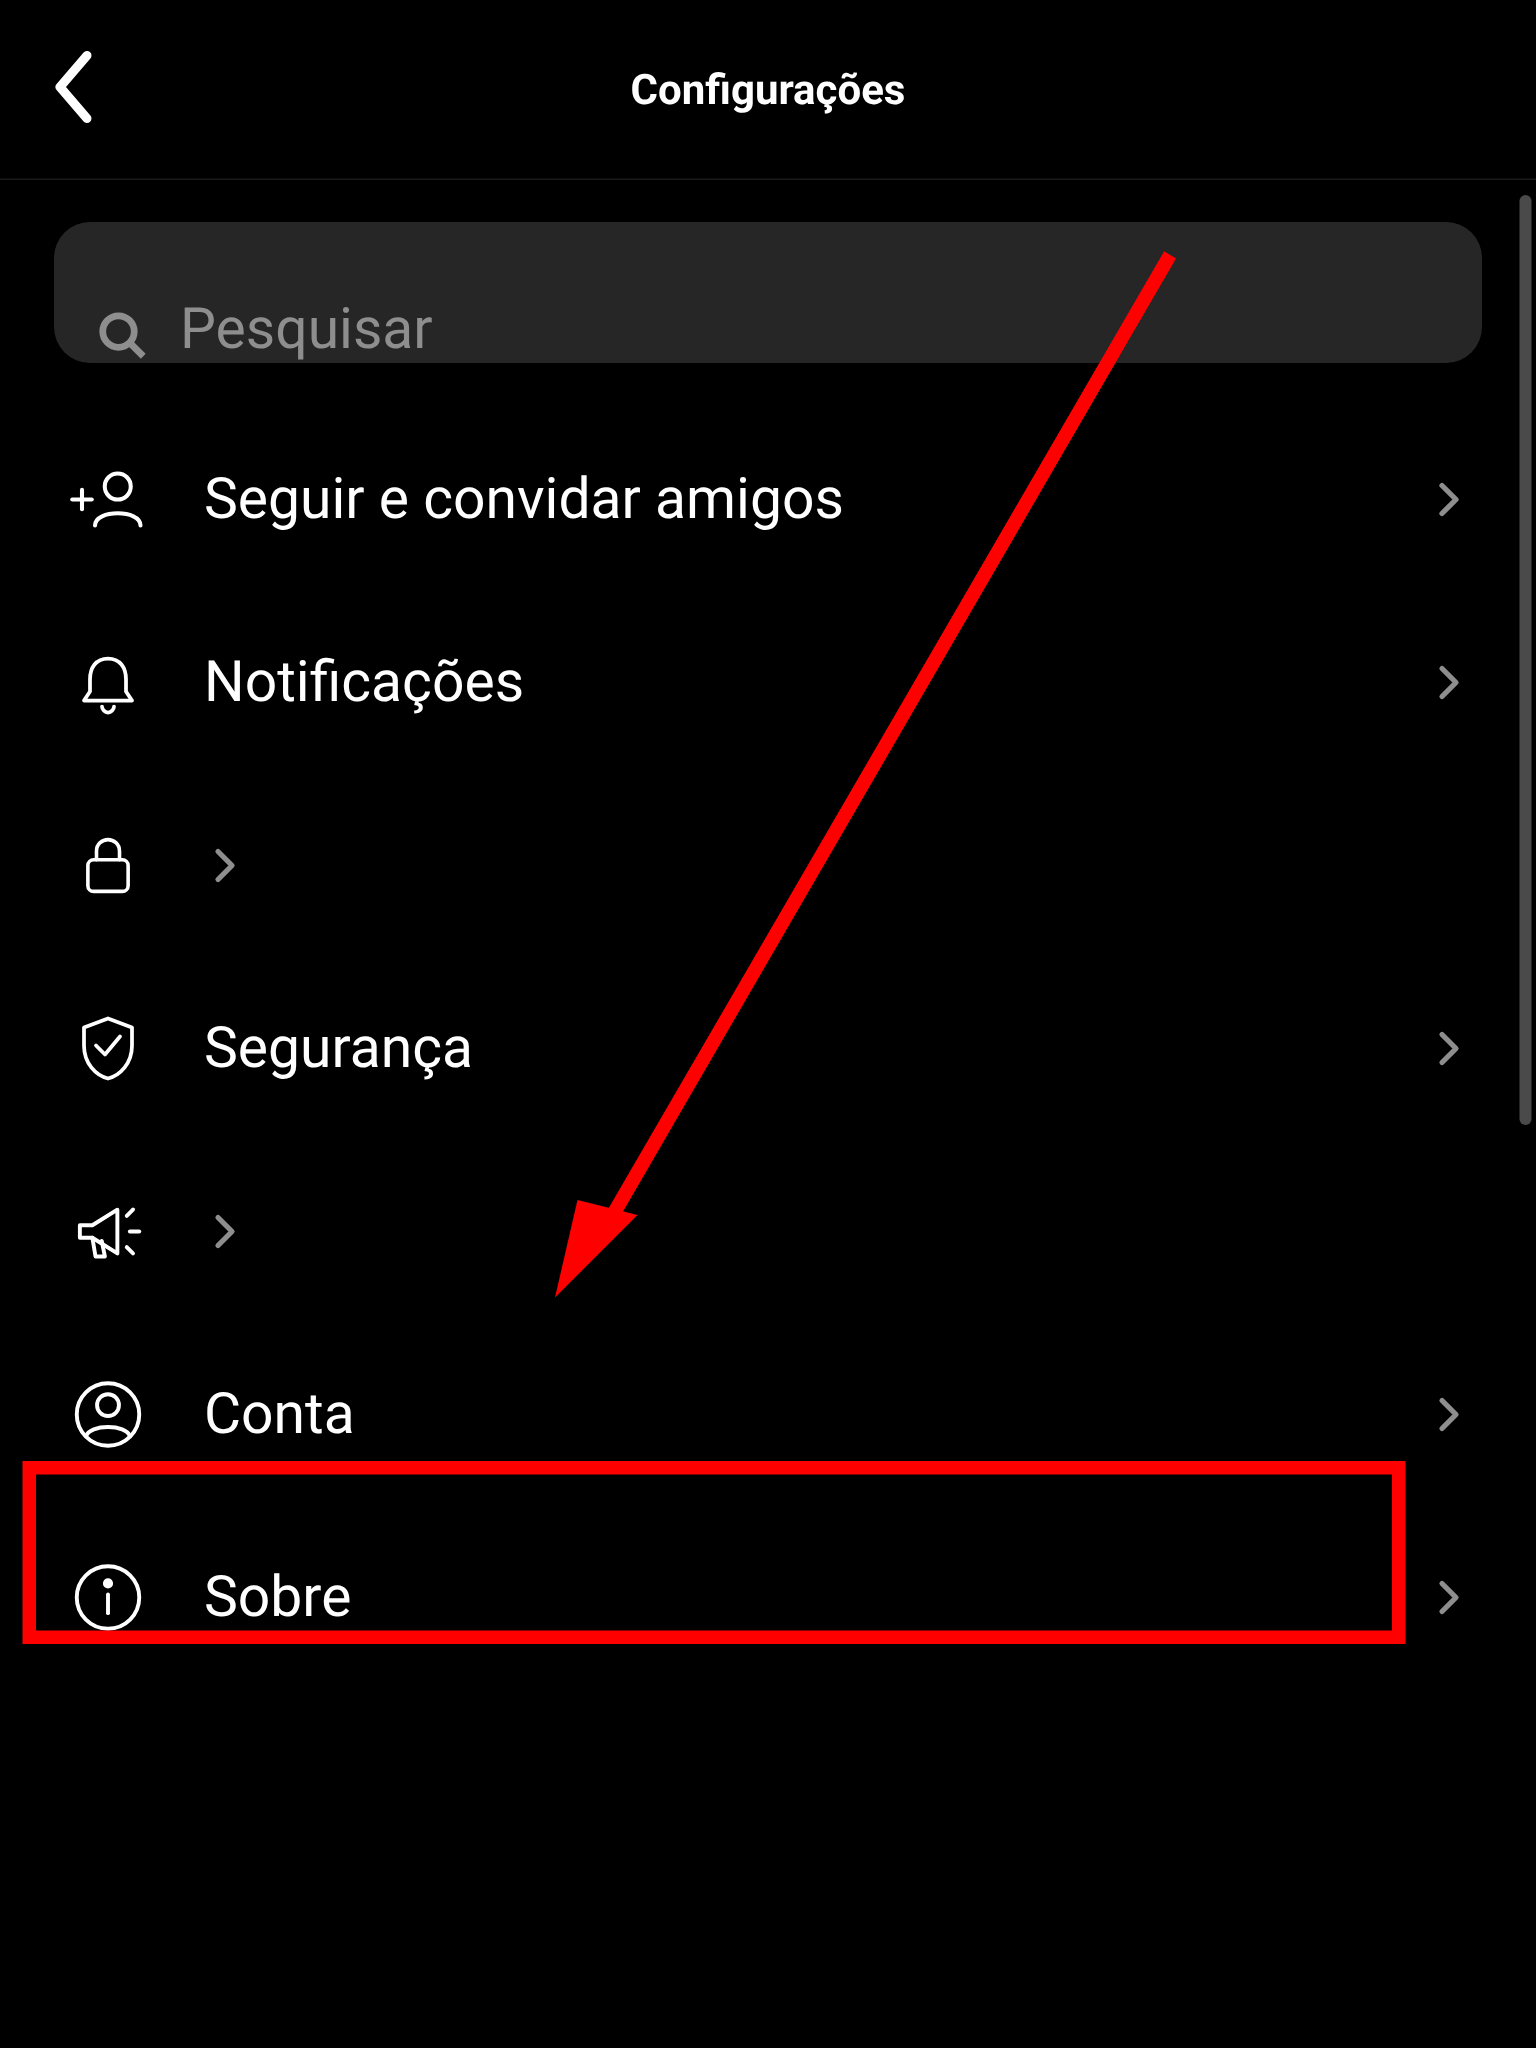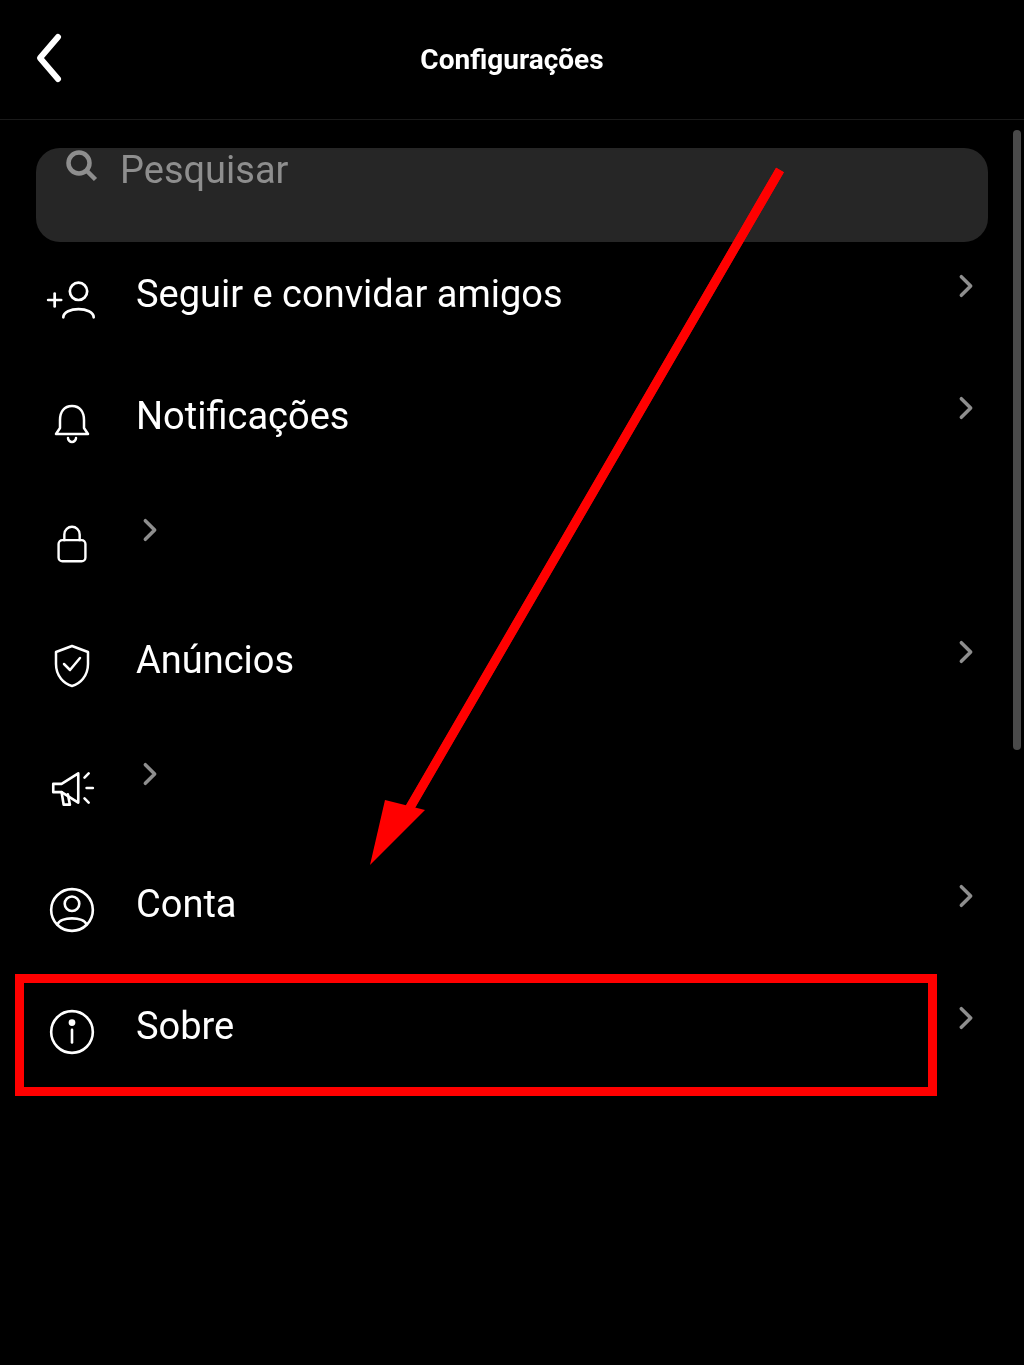--- a/index.html
+++ b/index.html
@@ -46,39 +46,39 @@
     }
     .content {
       padding: 28px 36px 0 36px;
       position: relative;
     }
     .search-bar {
       background: #262626;
       border-radius: 24px;
       height: 94px;
       display: flex;
-      align-items: flex-start;
+      align-items: flex-end;
       padding: 0 28px;
       margin-bottom: 30px;
     }
     .search-bar svg {
       width: 36px;
       height: 36px;
       stroke: #8e8e8e;
       stroke-width: 3;
       fill: none;
       margin-right: 20px;
     }
     .search-placeholder {
       color: #8e8e8e;
       font-size: 38px;
     }
     .menu-item {
       display: flex;
-      align-items: flex-start;
+      align-items: center;
       height: 122px;
       cursor: pointer;
       position: relative;
       padding: 0 8px;
     }
     .menu-icon {
       width: 56px;
       height: 56px;
       display: flex;
       align-items: center;
@@ -203,21 +203,21 @@
     </div>
   </div>
 
   <div class="menu-item">
     <div class="menu-icon">
       <svg viewBox="0 0 48 48" width="48" height="48">
         <path d="M24 4 L40 10 L40 22 C40 34, 32 42, 24 44 C16 42, 8 34, 8 22 L8 10 Z"></path>
         <polyline points="16,22 22,28 32,16"></polyline>
       </svg>
     </div>
-    <span class="menu-label">Anúncios</span>
+    <span class="menu-label">Segurança</span>
     <div class="chevron">
       <svg viewBox="0 0 24 24">
           <polyline points="8,4 16,12 8,20"></polyline>
         </svg>
     </div>
   </div>
 
   <div class="menu-item">
     <div class="menu-icon">
       <svg viewBox="0 0 48 48" width="50" height="50">

